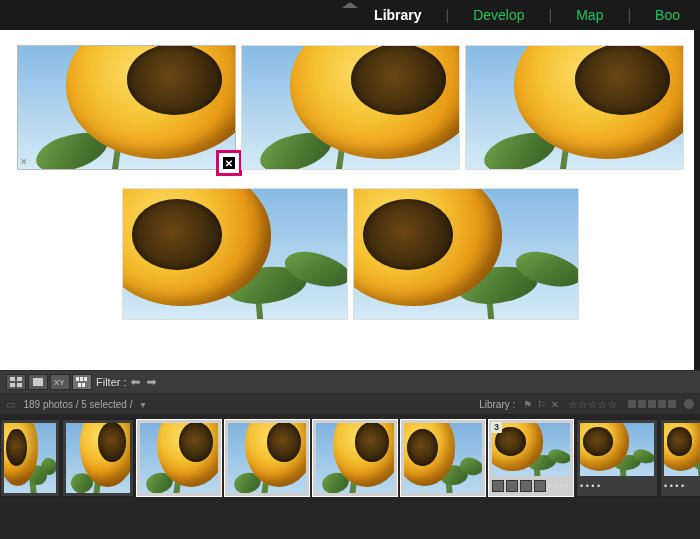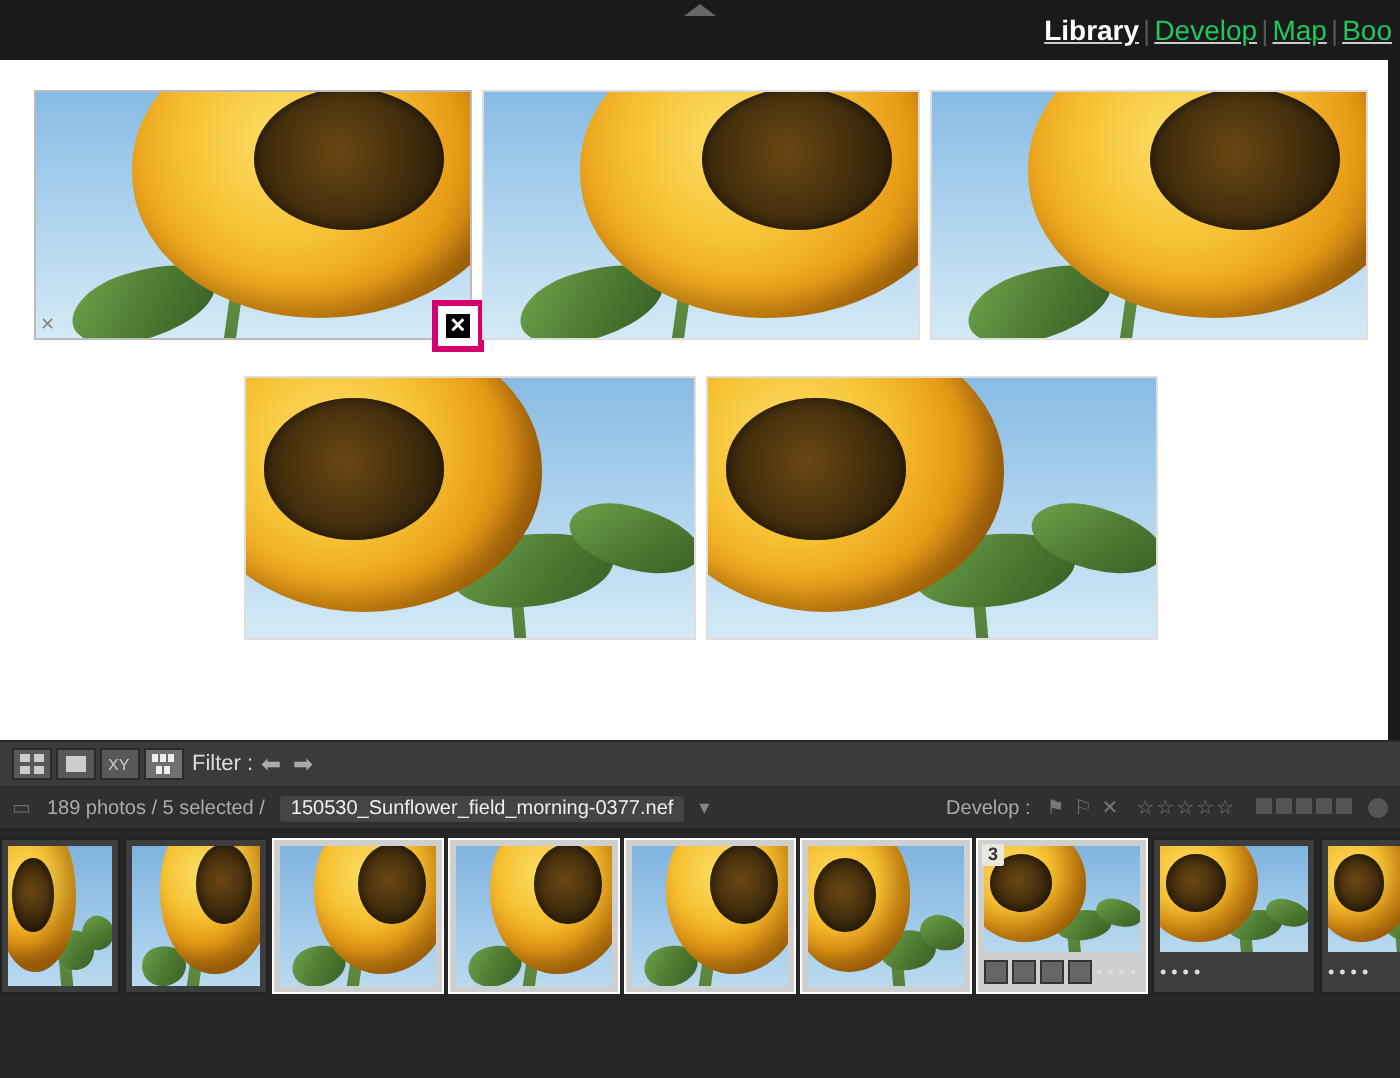--- a/index.html
+++ b/index.html
@@ -16,25 +16,24 @@
   }
   .app { width: 700px; height: 539px; display: flex; flex-direction: column; }
 
   
   .module-bar {
     height: 30px;
     background: #1a1a1a;
     display: flex;
     align-items: center;
     justify-content: flex-end;
-    padding-right: 4px;
-    gap: 2px;
+    padding-right: 20px;
+    gap: 24px;
     font-size: 14px;
     position: relative;
-    text-decoration: underline;
   }
   .module-bar .tab { color: #22c55e; cursor: pointer; }
   .module-bar .tab.active { color: #fff; font-weight: 600; }
   .module-bar .sep { color: #555; }
   .module-bar .collapse-top {
     position: absolute; left: 50%; top: 2px; width: 20px; height: 7px;
     transform: translateX(-10px);
   }
   .tri-up {
     width: 0; height: 0; border-left: 8px solid transparent;
@@ -319,24 +318,23 @@
     <div class="nav-arrows">
       <span class="arrow-btn">⬅</span>
       <span class="arrow-btn">➡</span>
     </div>
     <div class="spacer"></div>
   </div>
 
   <div class="filter-bar">
     <span style="opacity:.5;">▭</span>
     <span>189 photos / 5 selected /</span>
-    <span class="filename">150530_Sunflower_field_morning-0377.nef</span>
     <span style="color:#888;">▾</span>
     <div class="spacer"></div>
-    <span>Develop :</span>
+    <span>Library :</span>
     <span class="stars">⚑ ⚐ ✕</span>
     <span class="stars">☆☆☆☆☆</span>
     <span class="color-dots"><span></span><span></span><span></span><span></span><span></span></span>
     <span class="switch"></span>
   </div>
 
   <div class="filmstrip" id="filmstrip">
       <div class="fs-cell" style="width: 60px;">
         <div class="thumb noinfo">
           <div class="sunflower-sky v-left">

